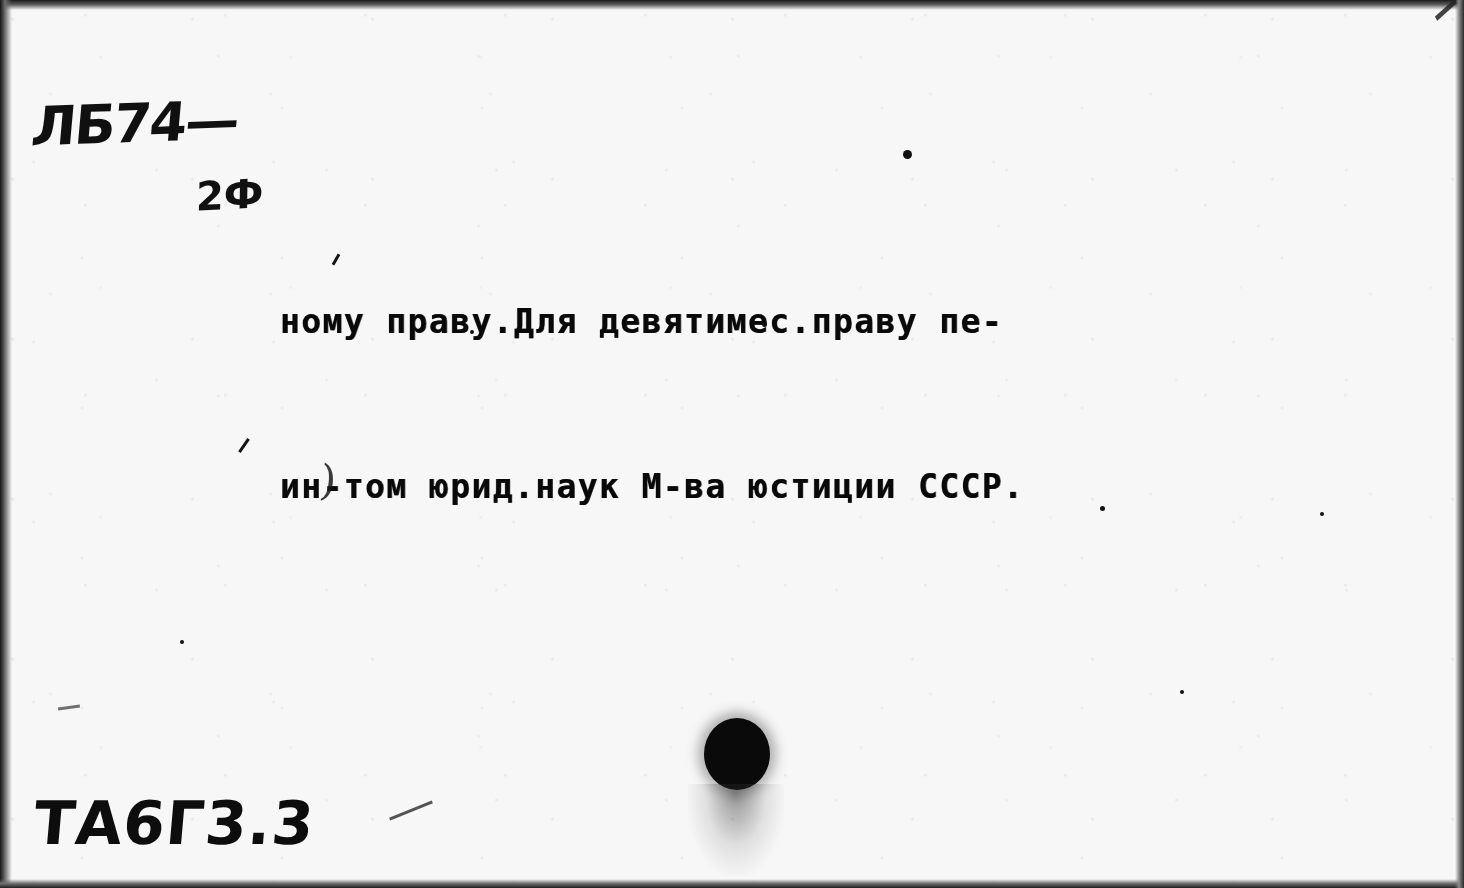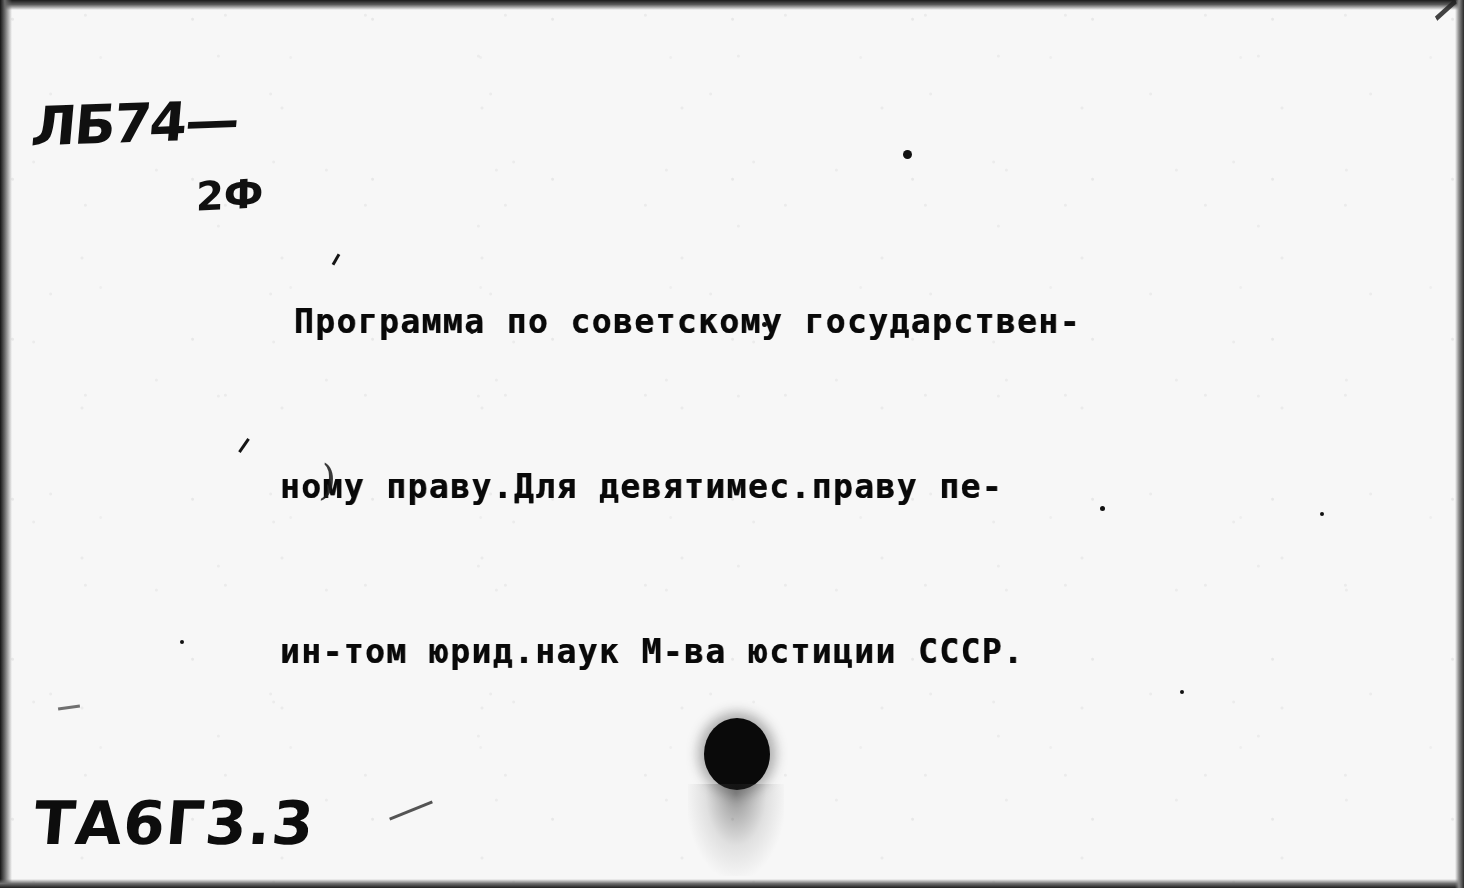--- a/index.html
+++ b/index.html
@@ -186,21 +186,20 @@
   <div class="edge-left"></div>
   <div class="edge-bottom"></div>
   <div class="edge-right"></div>
   <div class="corner-nick"></div>
 
   <div class="handwritten-top">ЛБ74—</div>
 
   <div class="handwritten-num">2Ф</div>
 
   <div class="typed">
-    <span class="ln indent-first">Программа по советскому государствен-</span>
     <span class="ln">ному праву.Для девятимес.праву пе-</span>
     <span class="ln">ин-том юрид.наук М-ва юстиции СССР.</span>
     
     
   </div>
 
   <div class="paren-mark">)</div>
 
   <div class="speck" style="left:903px; top:150px; width:9px; height:9px;"></div>
   <div class="speck" style="left:1100px; top:506px; width:5px; height:5px;"></div>

